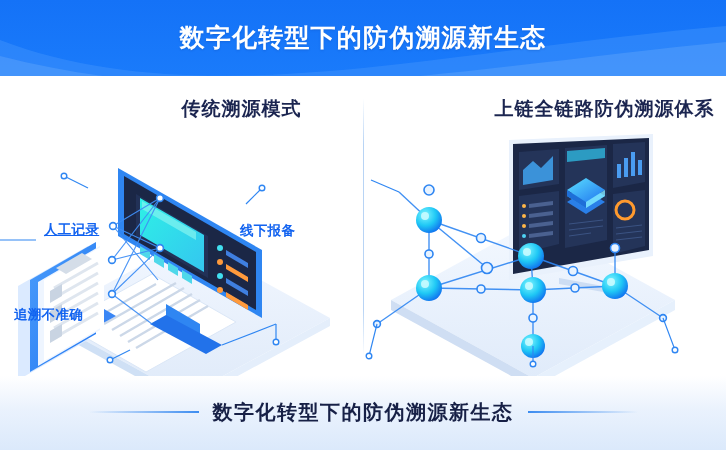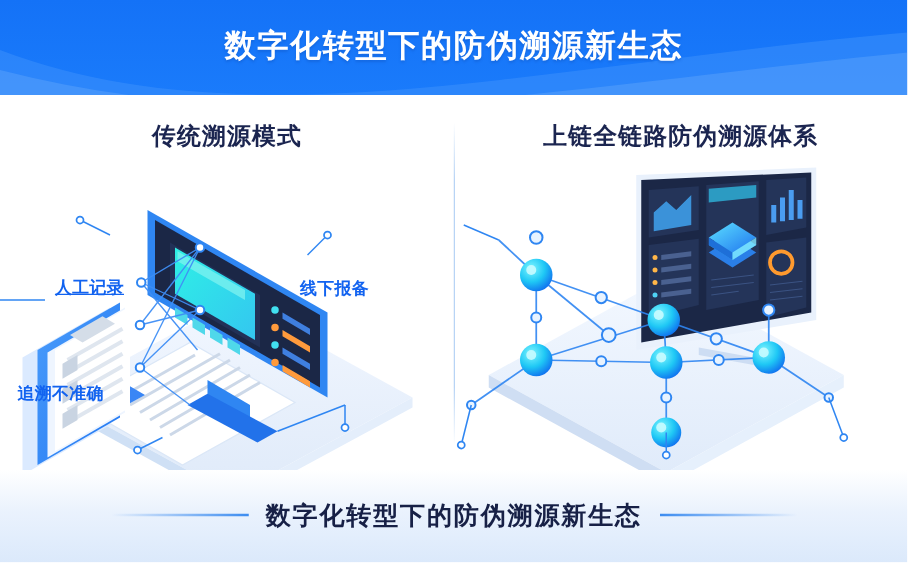--- a/index.html
+++ b/index.html
@@ -16,21 +16,21 @@
   .header .wave{position:absolute;left:0;top:0;width:726px;height:76px;}
   .header-title{position:absolute;left:0;top:21px;width:726px;text-align:center;
           color:#ffffff;font-size:25px;font-weight:bold;letter-spacing:1.2px;
           line-height:32px;text-shadow:0 1px 2px rgba(10,60,150,.25);}
 
   
   .body-area{position:absolute;left:0;top:76px;width:726px;height:300px;background:#ffffff;}
   .divider{position:absolute;left:363px;top:22px;width:1px;height:258px;
            background:linear-gradient(180deg,rgba(170,205,245,0) 0%,#b8d4f5 18%,#b8d4f5 82%,rgba(170,205,245,0) 100%);}
 
-  .panel{position:absolute;top:0;width:363px;height:300px;}
+  .panel{position:absolute;top:0;width:363px;height:300px;padding-left:40px;}
   .panel.left{left:0;}
   .panel.right{left:363px;}
   .panel-title{position:absolute;top:20px;width:100%;text-align:center;
       color:#1b2550;font-size:19px;font-weight:bold;letter-spacing:1px;}
 
   .stage{position:absolute;left:0;top:52px;width:363px;height:248px;}
   .stage svg{position:absolute;left:0;top:0;}
 
   
   .lbl{position:absolute;color:#1263f0;font-size:13.5px;font-weight:bold;

